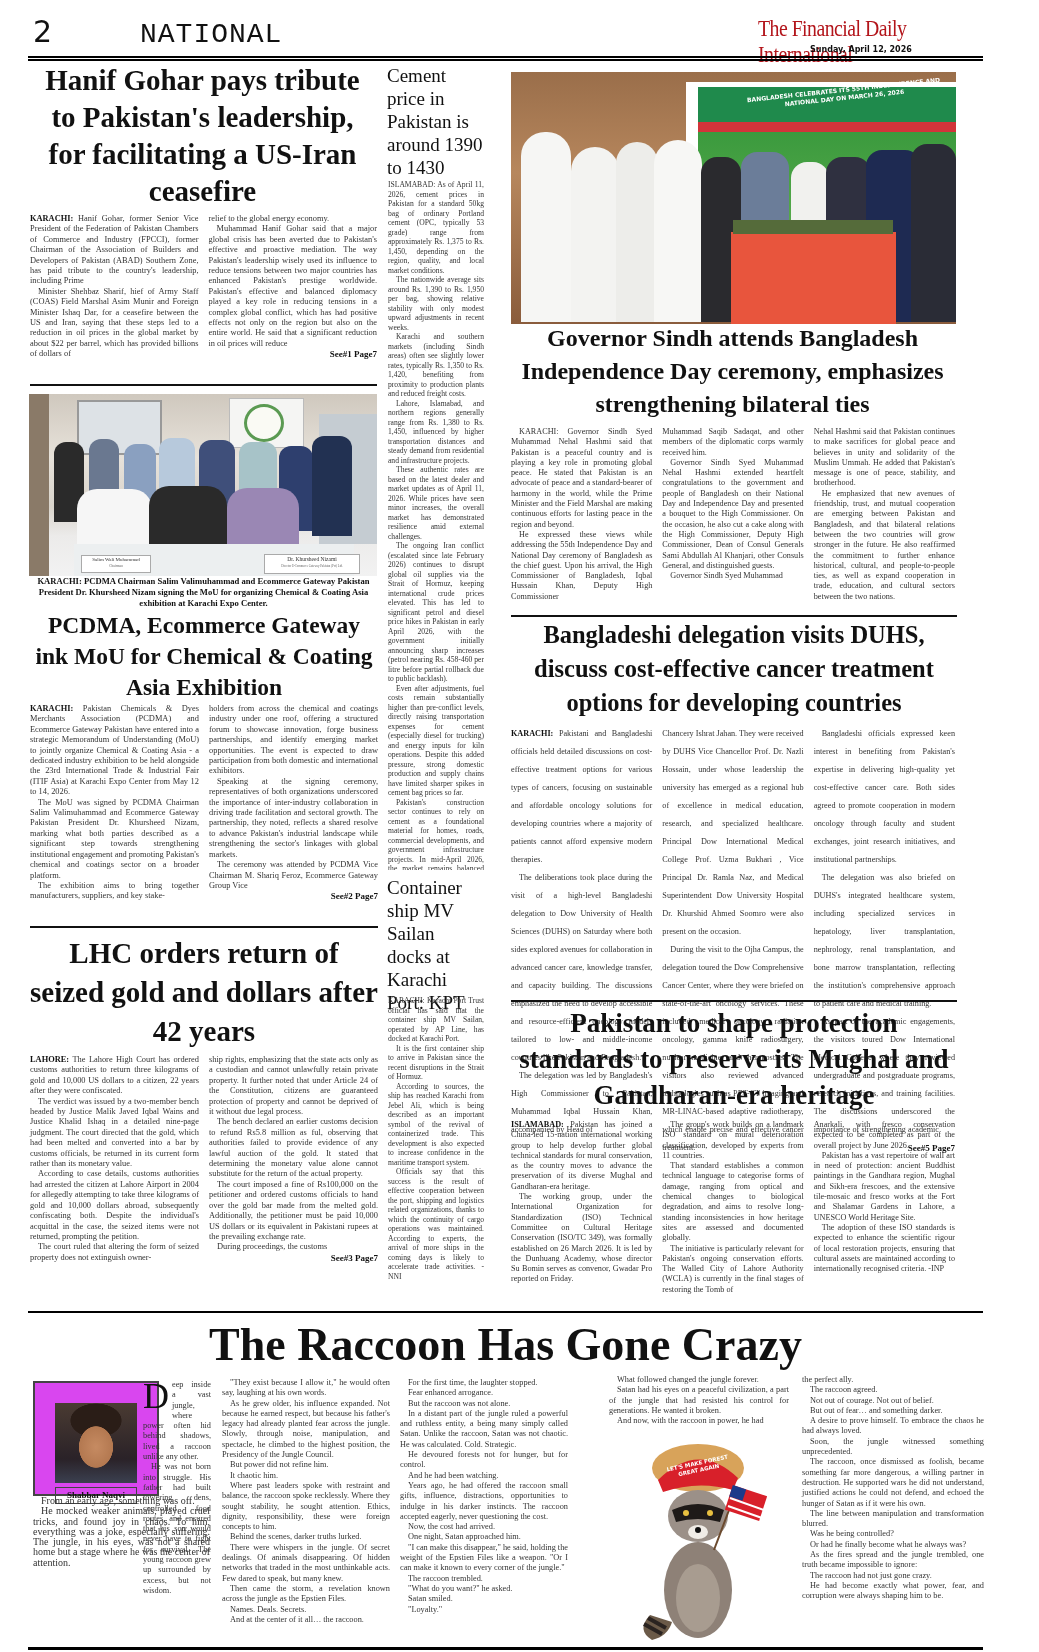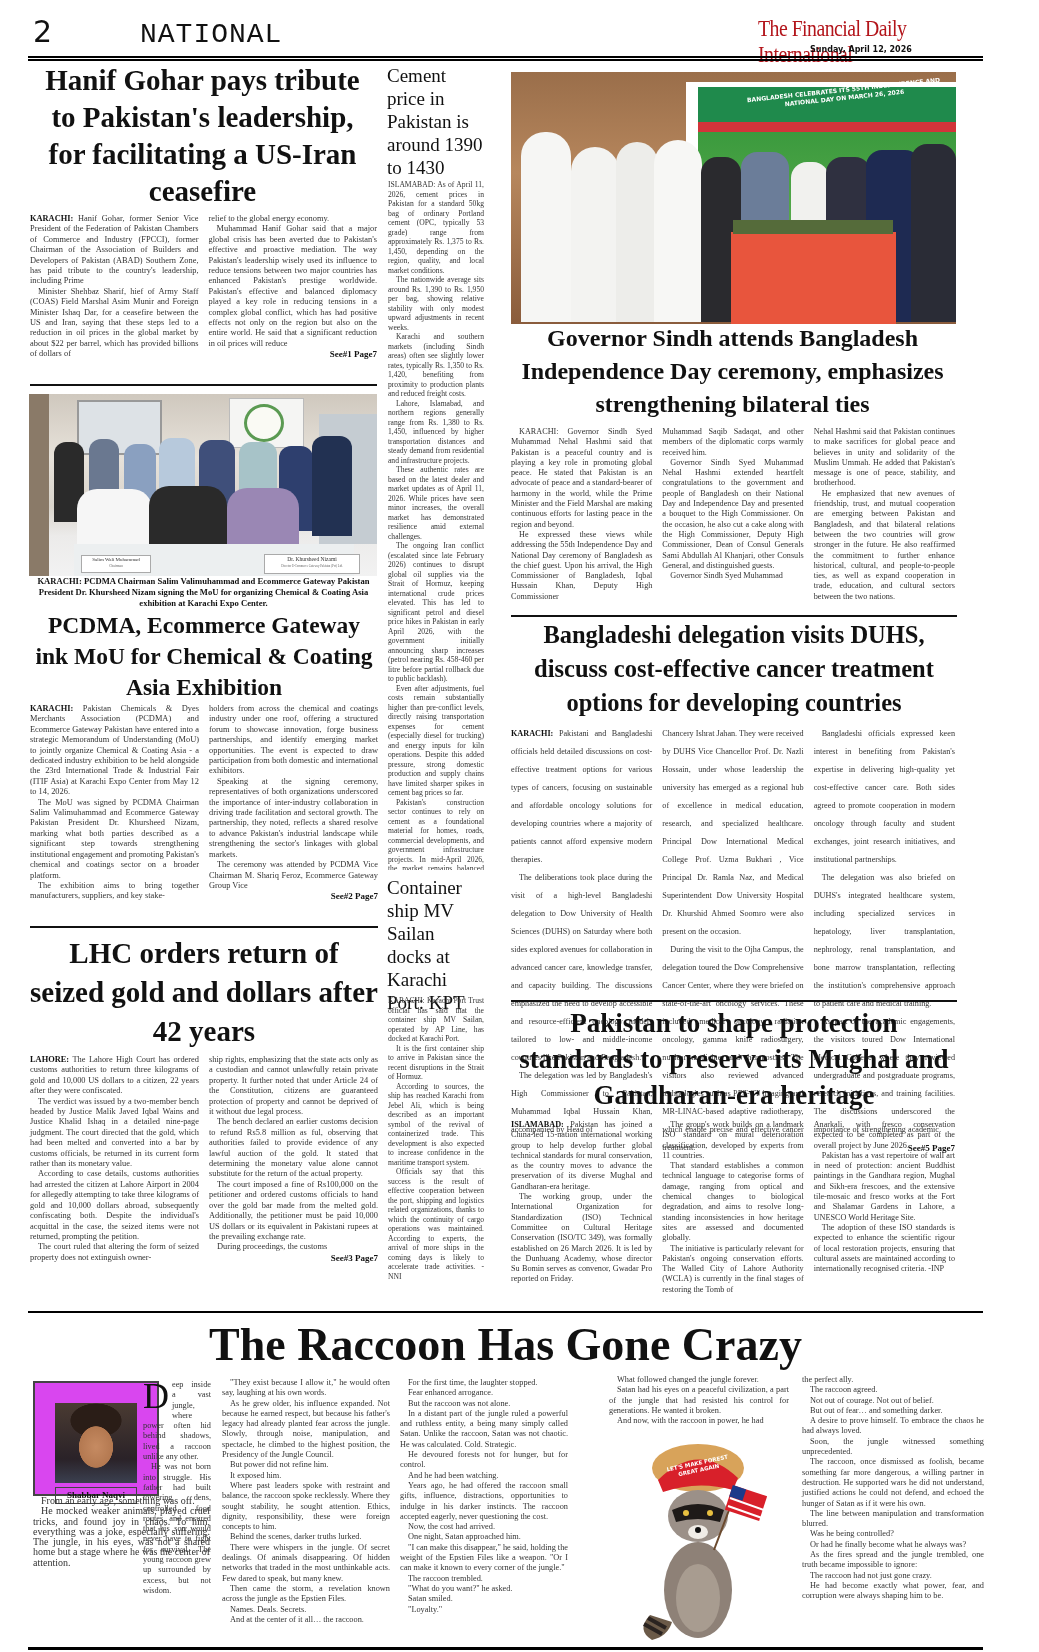--- a/index.html
+++ b/index.html
@@ -214,21 +214,21 @@
 </div>
 <div class="abs body" style="left:33px;top:1496px;width:177px;height:150px;font-size:10px;line-height:10.3px">
   <p>From an early age, something was off.</p>
   <p>He mocked weaker animals, played cruel tricks, and found joy in chaos. To him, everything was a joke, especially suffering. The jungle, in his eyes, was not a shared home but a stage where he was the center of attention.</p>
 </div>
 
 <div class="abs body" style="left:222px;top:1378px;width:168px;height:270px;font-size:8.3px;line-height:10.3px">
   <p class="first" style="text-indent:8px">"They exist because I allow it," he would often say, laughing at his own words.</p>
   <p>As he grew older, his influence expanded. Not because he earned respect, but because his father's legacy had already planted fear across the jungle. Slowly, through noise, manipulation, and spectacle, he climbed to the highest position, the Presidency of the Jungle Council.</p>
   <p>But power did not refine him.</p>
-  <p>It exposed him.</p>
+  <p>It chaotic him.</p>
   <p>Where past leaders spoke with restraint and balance, the raccoon spoke recklessly. Where they sought stability, he sought attention. Ethics, dignity, responsibility, these were foreign concepts to him.</p>
   <p>Behind the scenes, darker truths lurked.</p>
   <p>There were whispers in the jungle. Of secret dealings. Of animals disappearing. Of hidden networks that traded in the most unthinkable acts. Few dared to speak, but many knew.</p>
   <p>Then came the storm, a revelation known across the jungle as the Epstien Files.</p>
   <p>Names. Deals. Secrets.</p>
   <p>And at the center of it all… the raccoon.</p>
 </div>
 
 <div class="abs body" style="left:400px;top:1378px;width:168px;height:270px;font-size:8.3px;line-height:10.3px">
   <p class="first" style="text-indent:8px">For the first time, the laughter stopped.</p>

